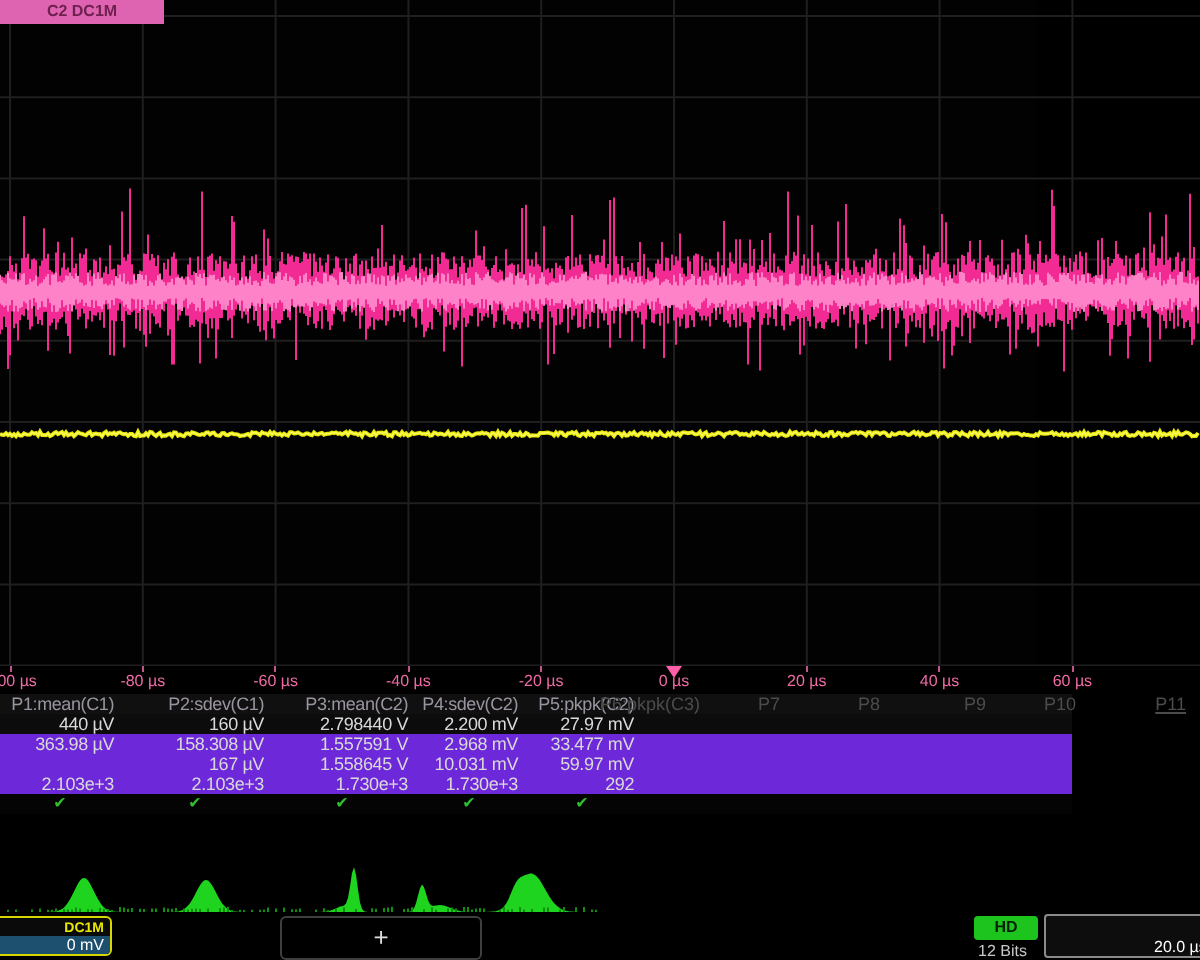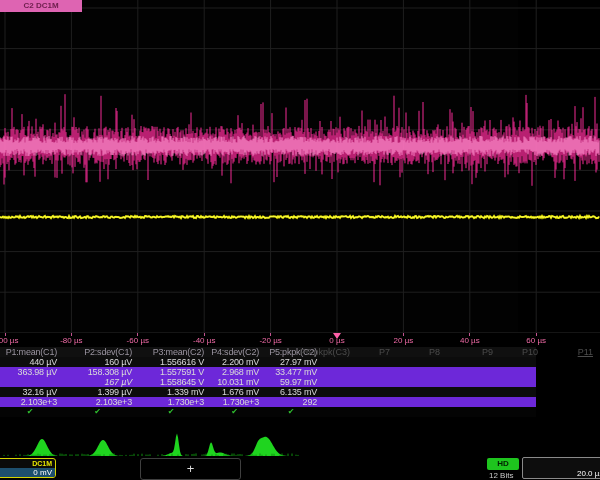--- a/index.html
+++ b/index.html
@@ -103,44 +103,37 @@
         <span class="inactive-h" style="left: 300px;">P6:pkpk(C3)</span>
         <span class="inactive-h" style="left: 342px;">P7</span>
         <span class="inactive-h" style="left: 392px;">P8</span>
         <span class="inactive-h" style="left: 445px;">P9</span>
         <span class="inactive-h" style="left: 490px;">P10</span>
         <span class="inactive-h" style="left: 545px; text-decoration: underline;">P11</span>
       </div>
       <div class="mrow dark">
         <span class="mcell" style="width: 60px;">440 µV</span>
         <span class="mcell" style="width: 75px;">160 µV</span>
-        <span class="mcell" style="width: 72px;">1.556616 V</span>
+        <span class="mcell" style="width: 72px;">2.798440 V</span>
         <span class="mcell" style="width: 55px;">2.200 mV</span>
         <span class="mcell" style="width: 58px;">27.97 mV</span>
       </div>
       <div class="mrow lite">
         <span class="mcell" style="width: 60px;">363.98 µV</span>
         <span class="mcell" style="width: 75px;">158.308 µV</span>
         <span class="mcell" style="width: 72px;">1.557591 V</span>
         <span class="mcell" style="width: 55px;">2.968 mV</span>
         <span class="mcell" style="width: 58px;">33.477 mV</span>
       </div>
       <div class="mrow lite">
         <span class="mcell" style="width: 60px; margin-top: 40px;">474 µV</span>
-        <span class="mcell" style="width: 75px; font-style: italic;">167 µV</span>
+        <span class="mcell" style="width: 75px;">167 µV</span>
         <span class="mcell" style="width: 72px;">1.558645 V</span>
         <span class="mcell" style="width: 55px;">10.031 mV</span>
         <span class="mcell" style="width: 58px;">59.97 mV</span>
-      </div>
-      <div class="mrow dark">
-        <span class="mcell" style="width: 60px;">32.16 µV</span>
-        <span class="mcell" style="width: 75px;">1.399 µV</span>
-        <span class="mcell" style="width: 72px;">1.339 mV</span>
-        <span class="mcell" style="width: 55px;">1.676 mV</span>
-        <span class="mcell" style="width: 58px;">6.135 mV</span>
       </div>
       <div class="mrow lite">
         <span class="mcell" style="width: 60px;">2.103e+3</span>
         <span class="mcell" style="width: 75px;">2.103e+3</span>
         <span class="mcell" style="width: 72px;">1.730e+3</span>
         <span class="mcell" style="width: 55px;">1.730e+3</span>
         <span class="mcell" style="width: 58px;">292</span>
       </div>
       <div class="mrow status">
         <span class="chk" style="width: 60px; color: rgb(47, 191, 47);">✔</span>

